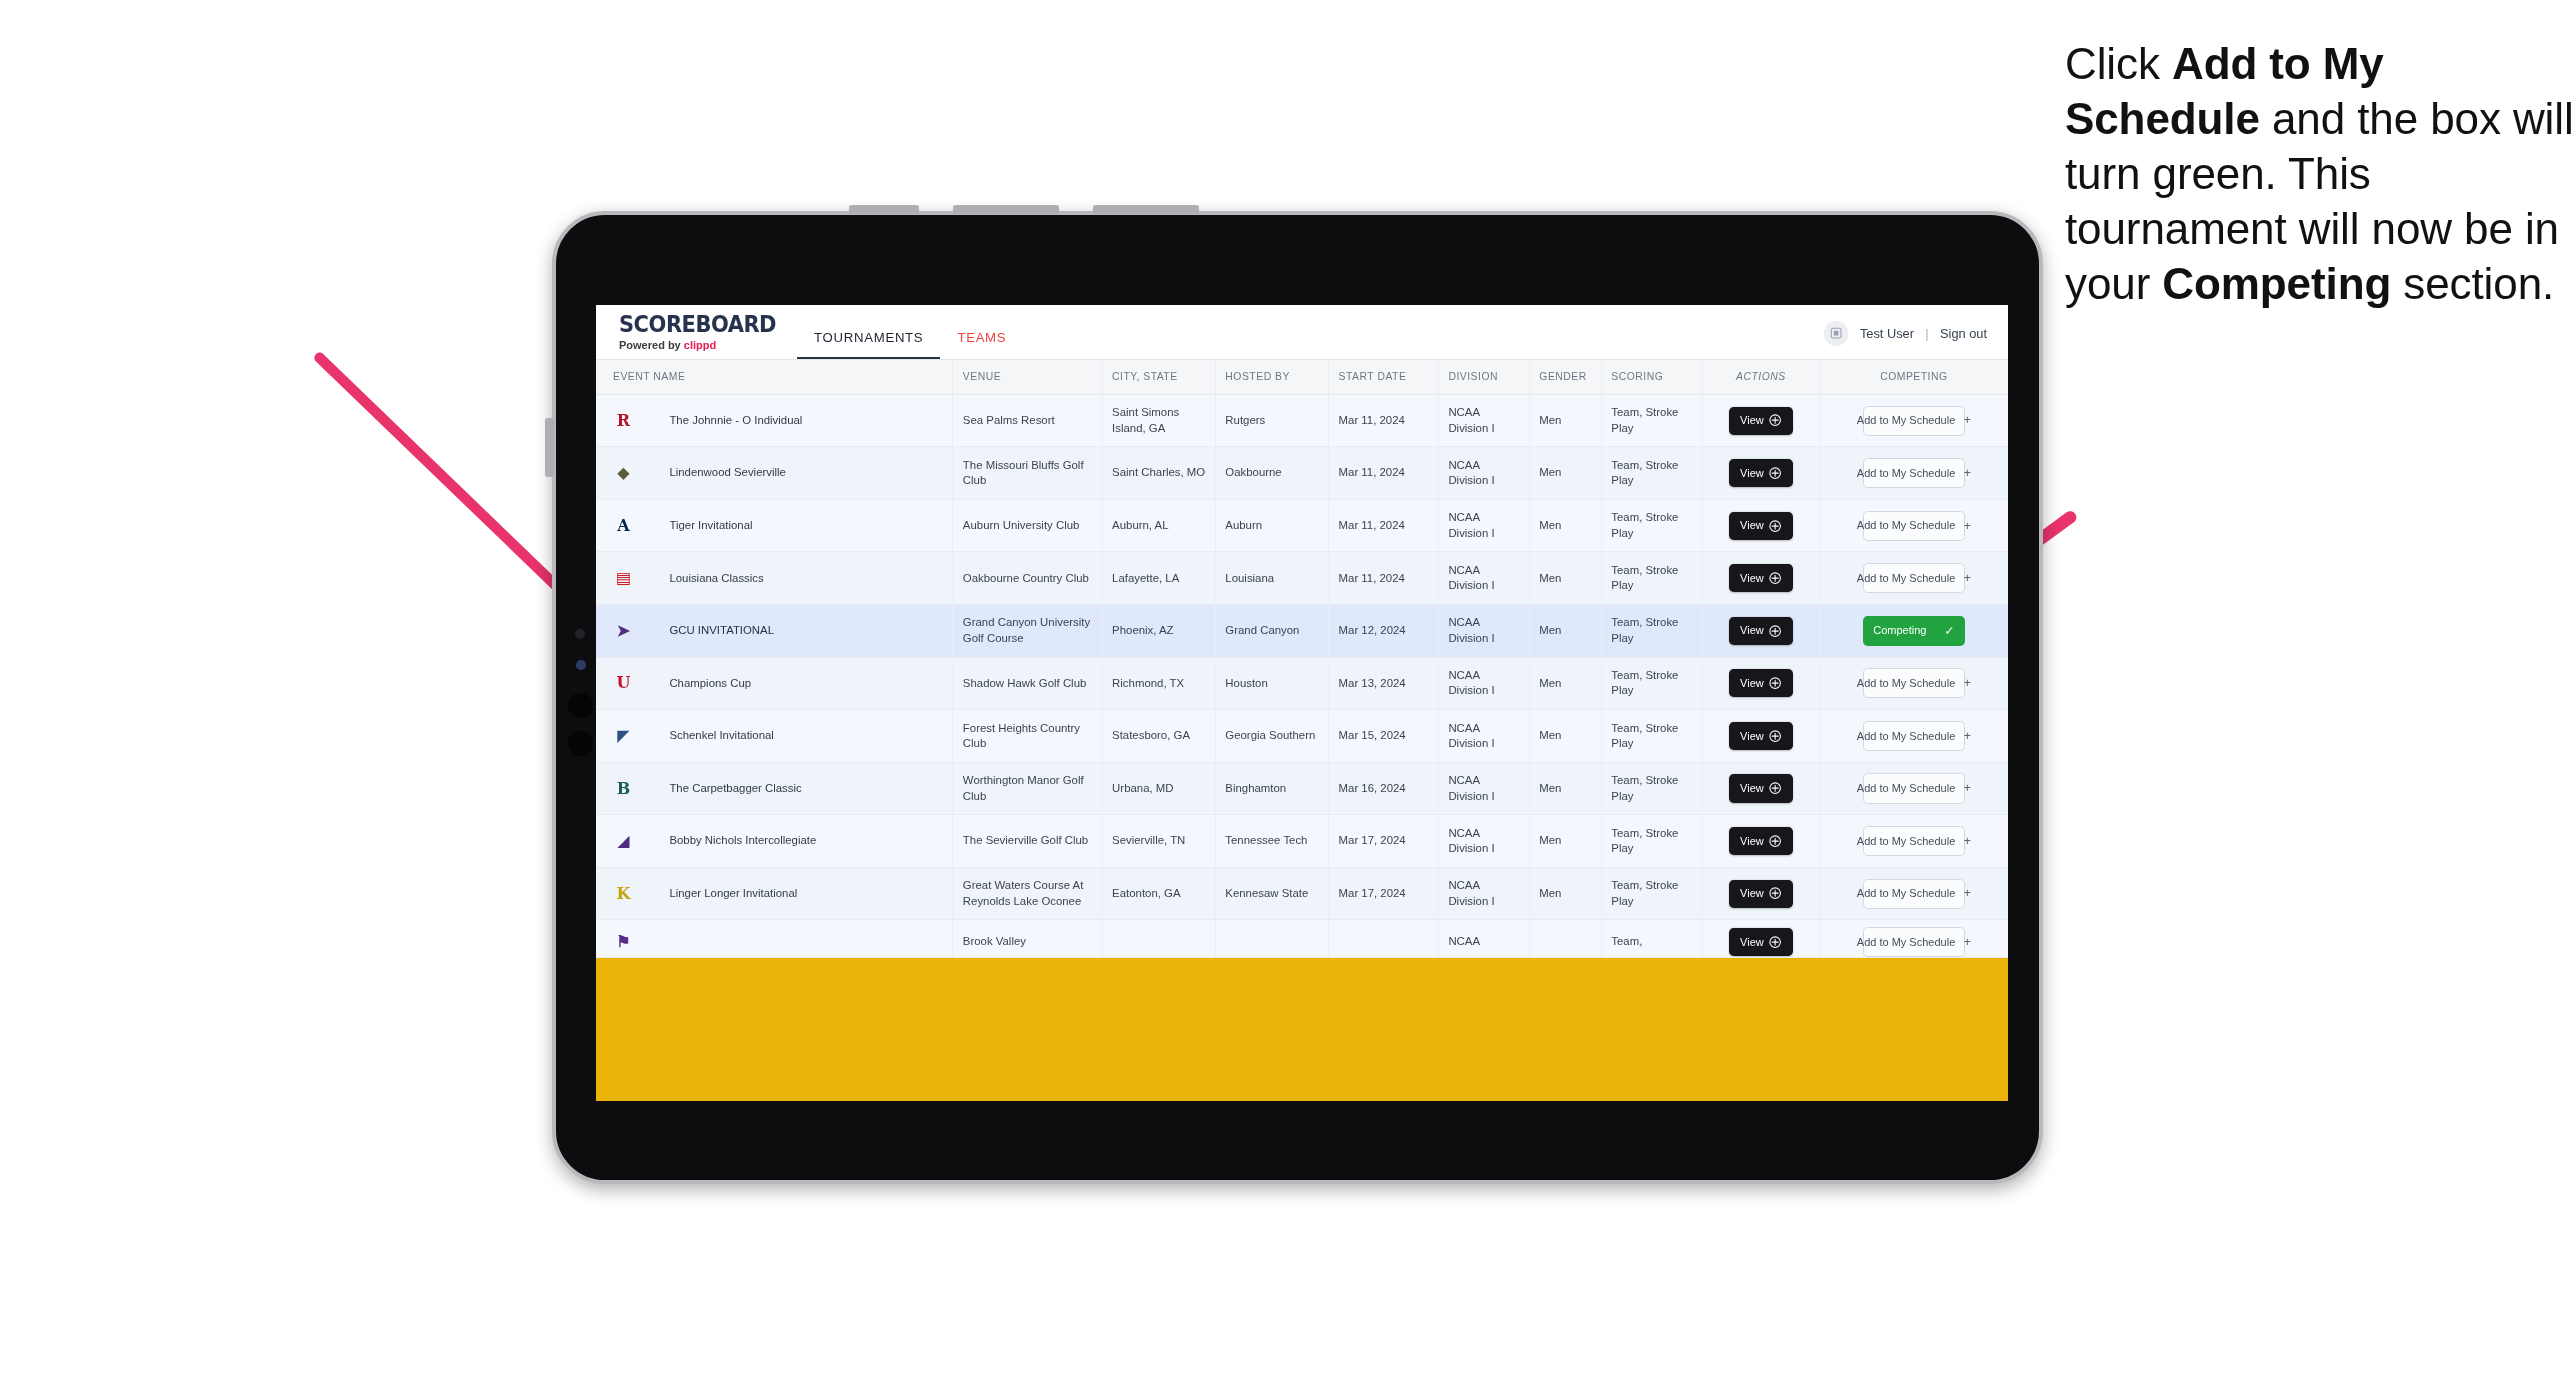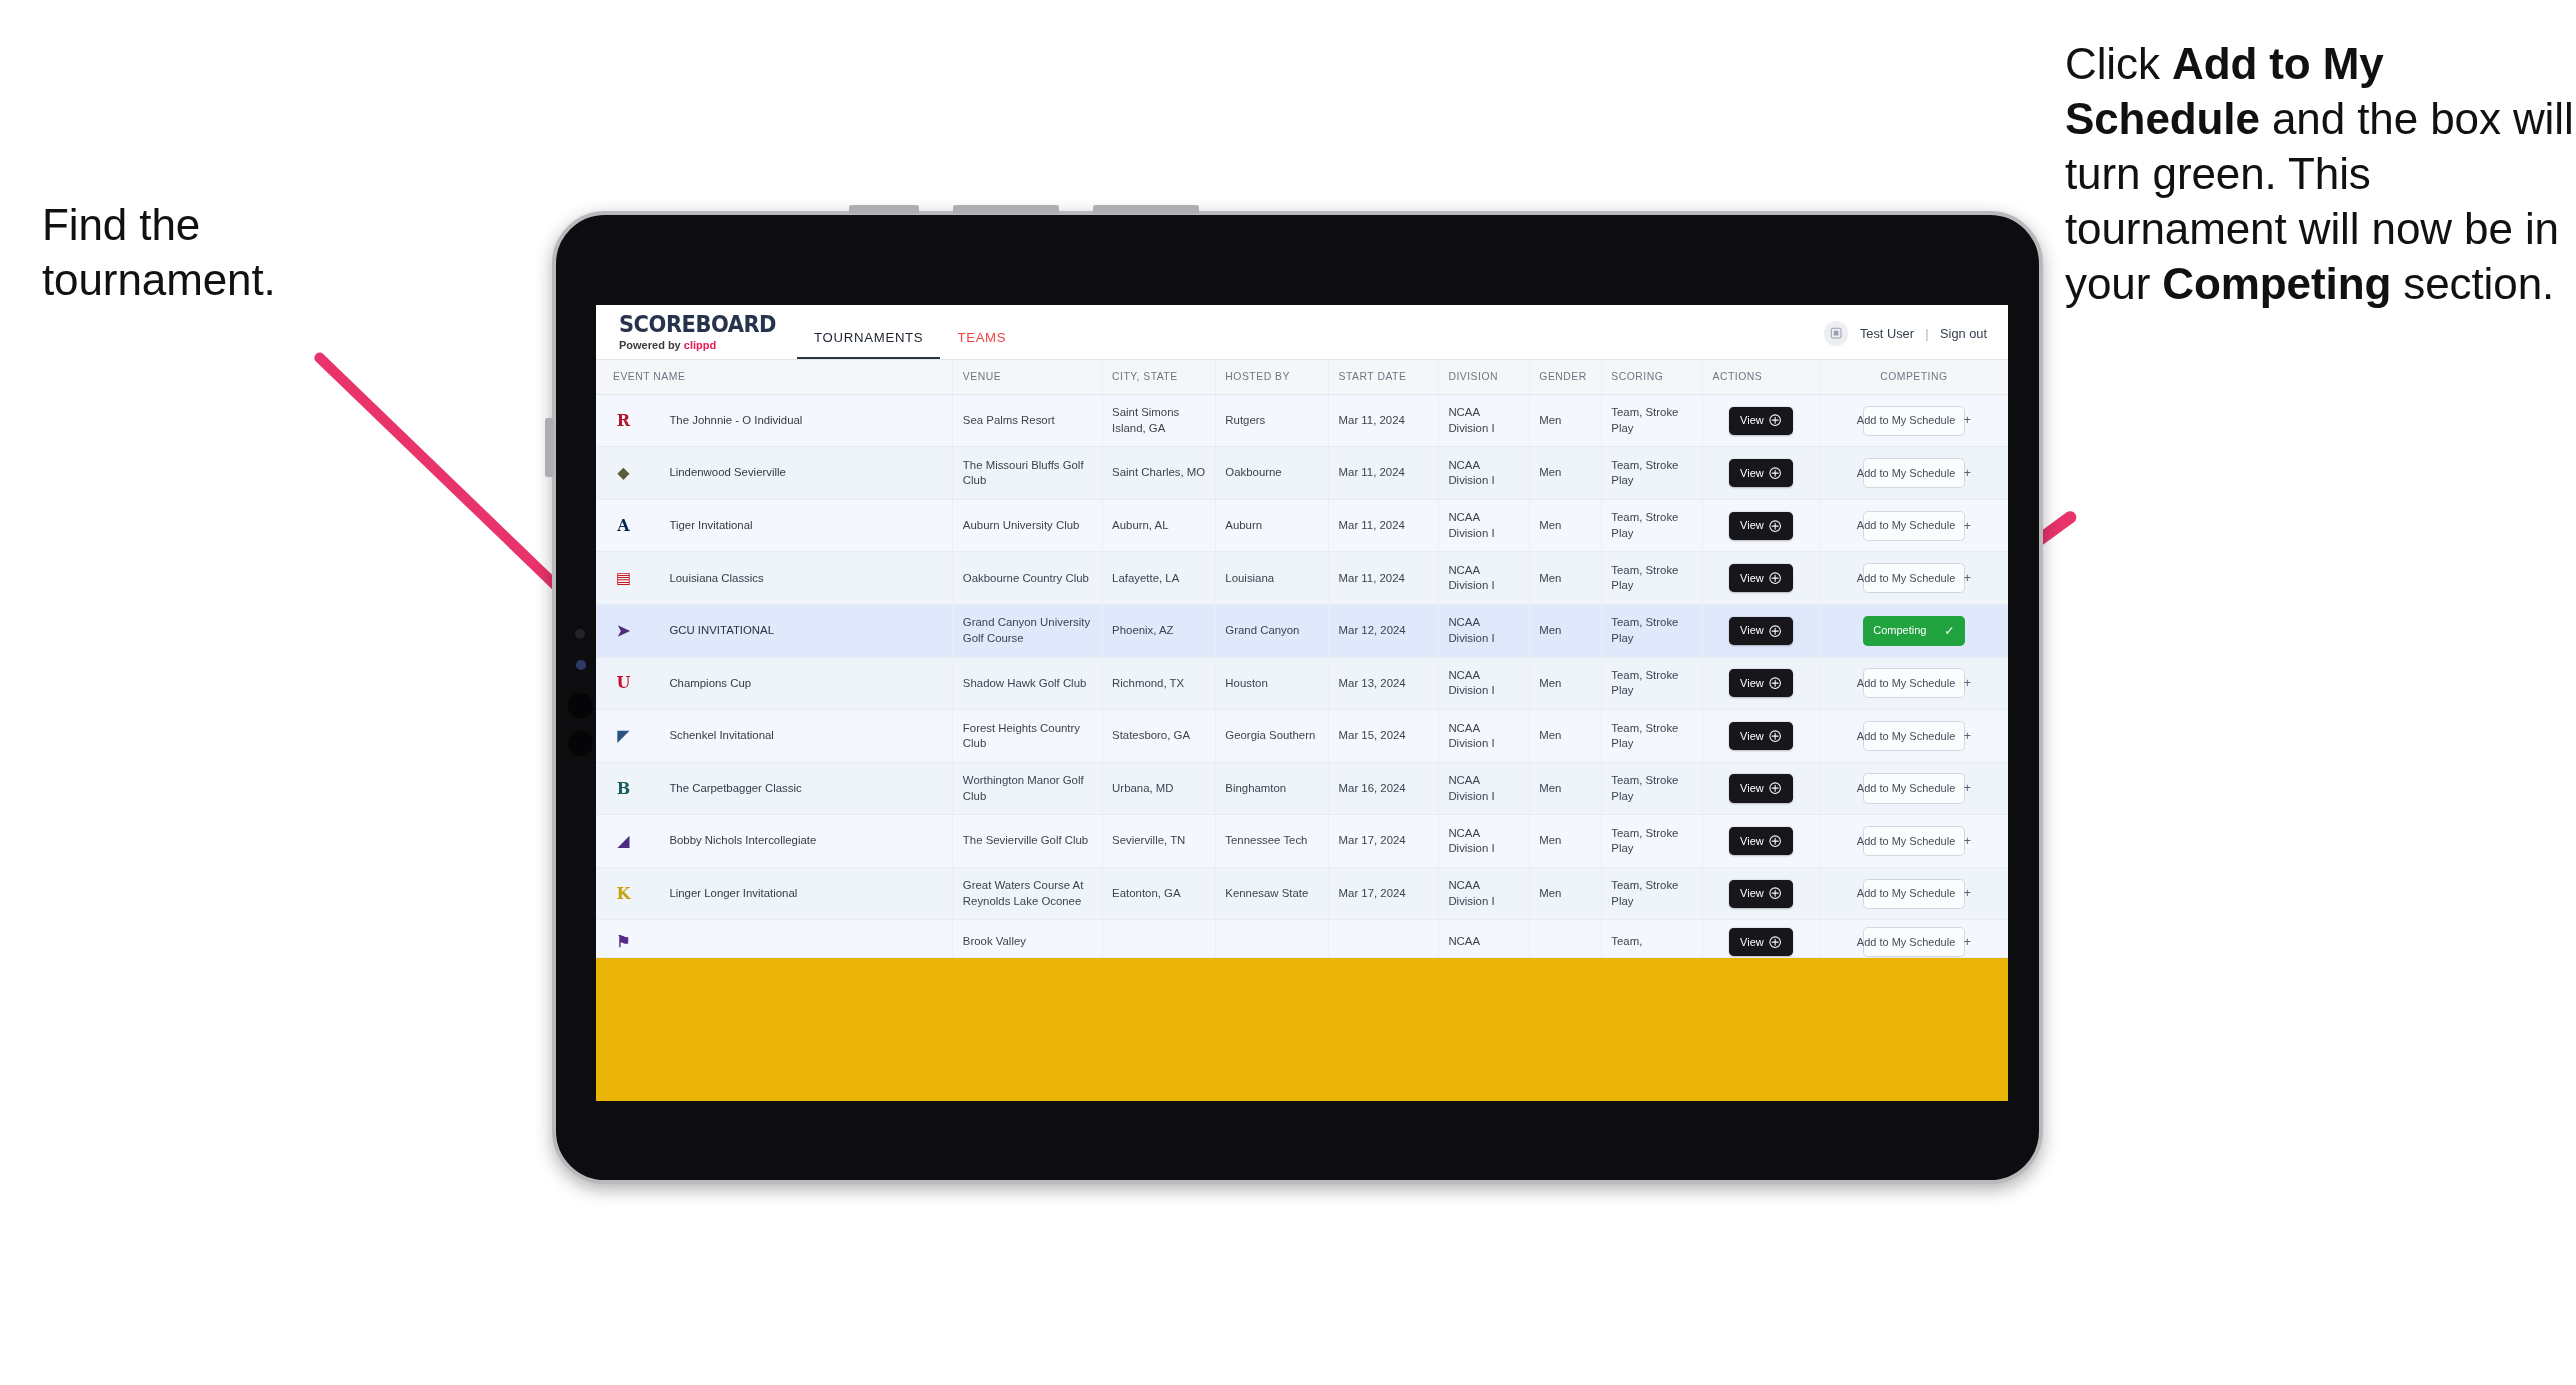--- a/index.html
+++ b/index.html
@@ -142,21 +142,21 @@
   }
   thead th:last-child { border-right: none; }
   th.c-event { width: 208px; padding-left: 17px; }
   th.c-venue { width: 87px; }
   th.c-city { width: 66px; }
   th.c-host { width: 66px; }
   th.c-date { width: 64px; }
   th.c-div { width: 53px; }
   th.c-gender { width: 42px; }
   th.c-scoring { width: 59px; }
-  th.c-actions { width: 68px; text-align: left; }
+  th.c-actions { width: 68px; text-align: center; font-style: italic; }
   th.c-competing { width: 110px; text-align: center; }
 
   tbody td {
     font-size: 11.4px;
     color: #3c434f;
     padding: 10.4px 9.5px;
     border-bottom: 0.9px solid #e8ebef;
     border-right: 0.9px solid #eceef1;
     vertical-align: middle;
     line-height: 1.35;
@@ -220,24 +220,20 @@
   tr.cut td {
     height: 21px; padding-top: 6.6px; padding-bottom: 0;
     overflow: hidden;
   }
 </style>
 </head>
 <body>
 
 <div class="stage">
 
-  <div class="annot" id="annot-left">
-    <span>Find the</span><br>
-    <span>tournament.</span>
-  </div>
 
   <div class="annot" id="annot-right">
     <span>Click </span><b>Add to My Schedule</b><span> and the box will turn green. This tournament will now be in your </span><b>Competing</b><span> section.</span>
   </div>
 
   <svg class="arrow-svg" id="arrow-left-svg" viewBox="0 0 330 320">
     <line x1="8" y1="8" x2="286" y2="276" stroke="#e8336b" stroke-width="11" stroke-linecap="round"></line>
     <polygon points="318,314 258,286 288,252" fill="#e8336b"></polygon>
   </svg>
 

